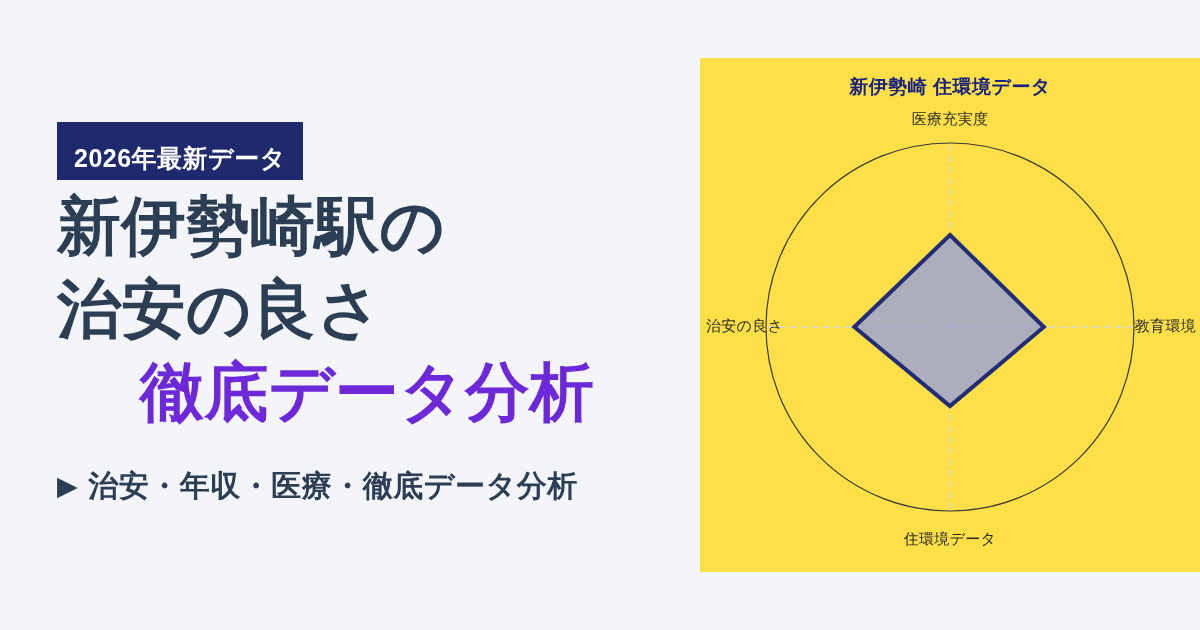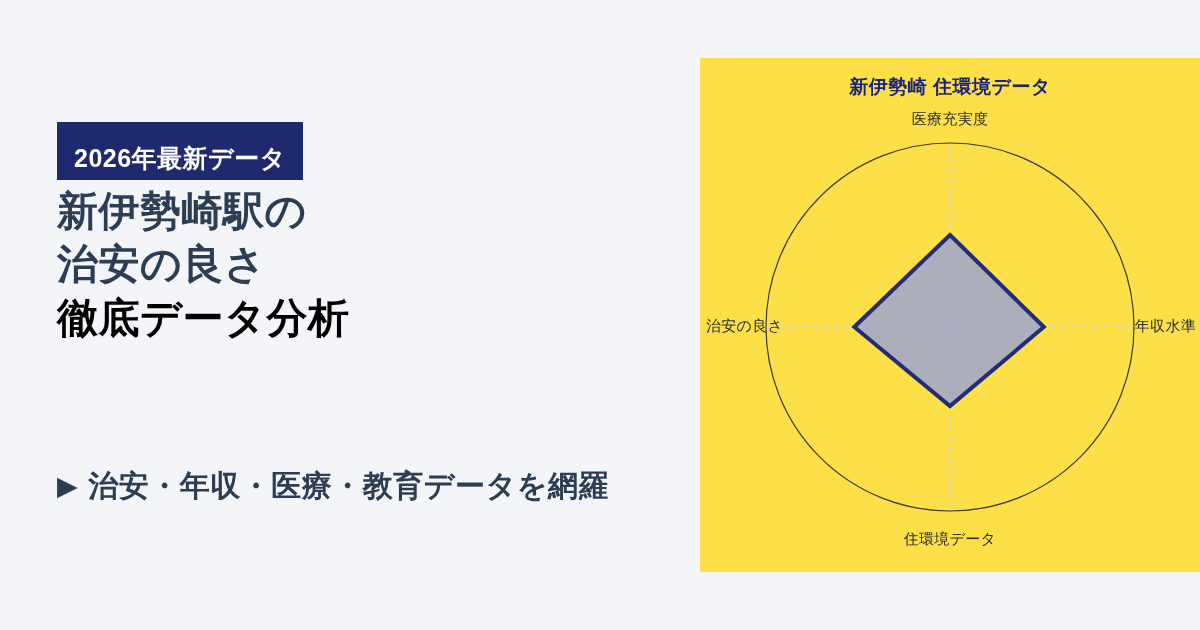--- a/index.html
+++ b/index.html
@@ -42,29 +42,29 @@
   }
 
   .headline {
     position: absolute;
     left: 57px;
     top: 185px;
     width: 620px;
   }
 
   .headline-line {
-    font-size: 41px;
+    font-size: 64px;
     font-weight: bold;
     line-height: 1.30;
     letter-spacing: 0.5px;
     white-space: nowrap;
     margin: 0;
   }
   .headline-line.navy { color: #2c3e54; }
-  .headline-line.gold { color: #000000; }
+  .headline-line.gold { color: #6d28d9; text-align: center; }
 
   .subline {
     position: absolute;
     left: 57px;
     top: 466px;
     font-size: 30px;
     font-weight: bold;
     color: #2c3e54;
     letter-spacing: 0.5px;
     white-space: nowrap;
@@ -126,21 +126,21 @@
   <div class="badge">2026年最新データ</div>
 
   <div class="headline">
     <div class="headline-line navy">新伊勢崎駅の</div>
     <div class="headline-line navy">治安の良さ</div>
     <div class="headline-line gold">徹底データ分析</div>
   </div>
 
   <div class="subline">
     <span class="tri">▶</span>
-    <span>治安・年収・医療・教育データを網羅</span>
+    <span>治安・年収・医療・徹底データ分析</span>
   </div>
 
 </div>
 
 <div class="chart-panel">
 
   <div class="chart-title">新伊勢崎 住環境データ</div>
 
   <svg class="radar-svg" width="500" height="514" viewBox="0 0 500 514">
 
@@ -150,17 +150,17 @@
         <line x1="250" y1="269" x2="250" y2="85" stroke="#d6d6dd" stroke-width="1.4" stroke-dasharray="6 5"></line>
         <line x1="250" y1="269" x2="434" y2="269" stroke="#d6d6dd" stroke-width="1.4" stroke-dasharray="6 5"></line>
         <line x1="250" y1="269" x2="250" y2="453" stroke="#d6d6dd" stroke-width="1.4" stroke-dasharray="6 5"></line>
         <line x1="250" y1="269" x2="66" y2="269" stroke="#d6d6dd" stroke-width="1.4" stroke-dasharray="6 5"></line>
       </g>
 
     <polygon id="data-polygon" points="250.00,177.00 343.84,269.00 250.00,348.12 154.32,269.00" fill="#9ea5d0" fill-opacity="0.85" stroke="#232c77" stroke-width="4" stroke-linejoin="miter"></polygon>
   </svg>
 
   <div class="axis-label top">医療充実度</div>
-  <div class="axis-label right">年収水準</div>
+  <div class="axis-label right">教育環境</div>
   <div class="axis-label bottom">住環境データ</div>
   <div class="axis-label left">治安の良さ</div>
 
 </div>
 
 </body></html>

